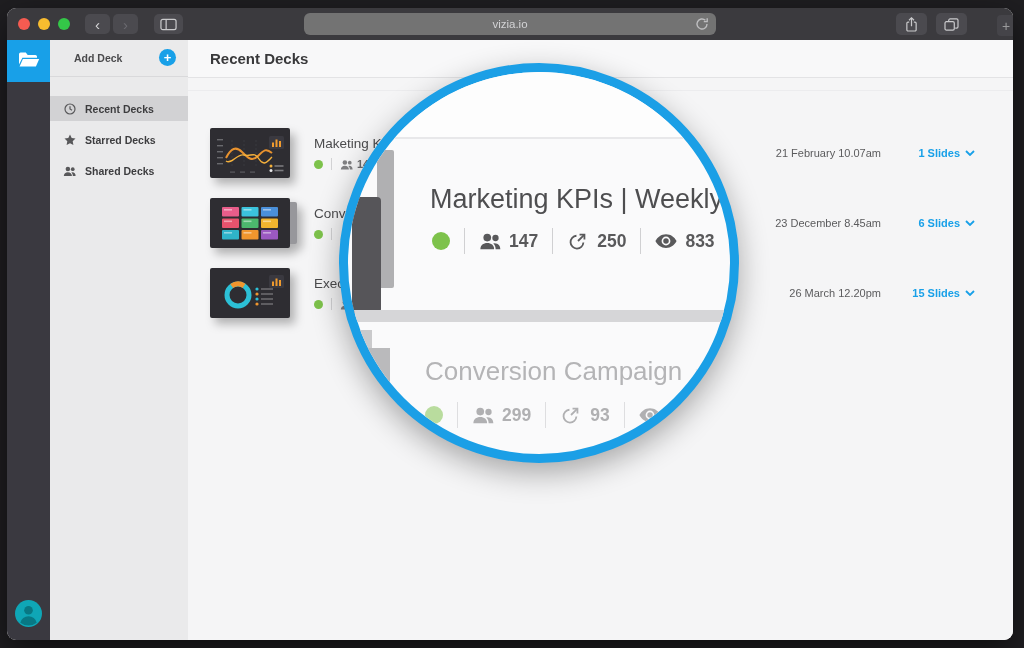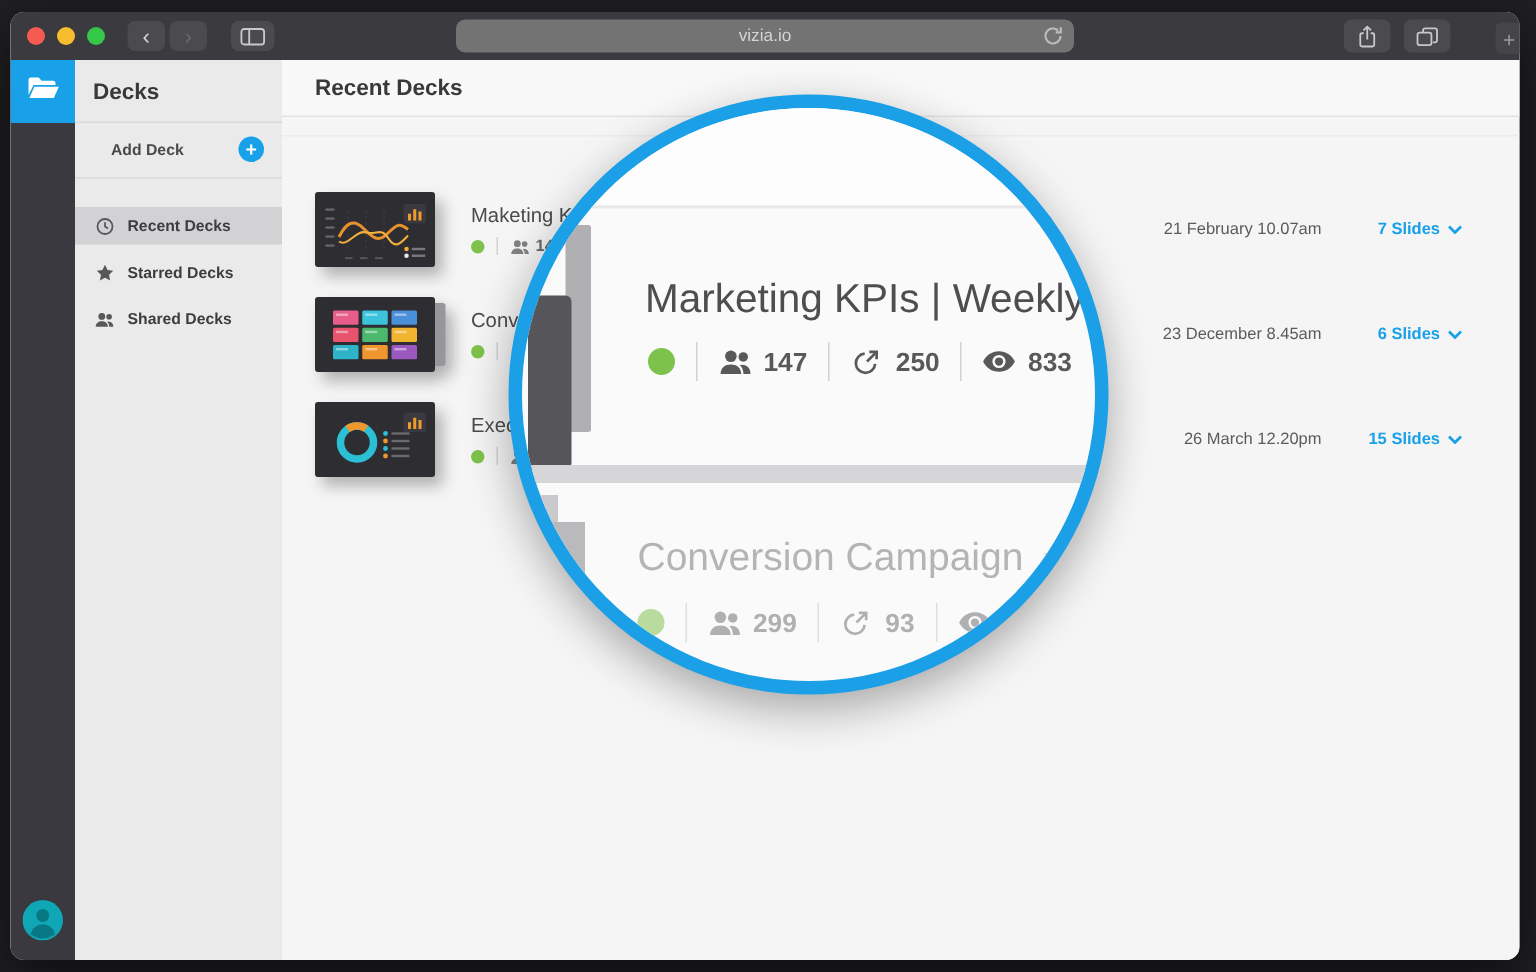--- a/index.html
+++ b/index.html
@@ -168,21 +168,20 @@
       <div class="avatar">
         <svg viewBox="0 0 27 27" width="27" height="27">
           <circle cx="13.5" cy="13.5" r="13.5" fill="#0fa6b6"></circle>
           <circle cx="13.5" cy="10.3" r="4.3" fill="#087884"></circle>
           <path d="M5.3 22.8a8.4 8.4 0 0 1 16.4 0 13.4 13.4 0 0 1-16.4 0z" fill="#087884"></path>
         </svg>
       </div>
     </div>
 
     <div class="sidebar">
-      <div class="sb-title">Decks</div>
       <div class="add-row">
         <span class="add-label">Add Deck</span>
         <button class="add-btn">+</button>
       </div>
       <div class="menu">
         <div class="menu-item selected">
           <span class="mi-icon">
             <svg viewBox="0 0 12 12" width="12" height="12" fill="none" stroke="currentColor" stroke-width="1.2">
               <circle cx="6" cy="6" r="5"></circle>
                 <path d="M6 3.2V6l2 1.3"></path>
@@ -282,21 +281,21 @@
                     <path d="M8 0C4.5 0 1.8 2 .3 5 1.8 8 4.5 10 8 10s6.2-2 7.7-5C14.2 2 11.5 0 8 0zm0 8.2A3.2 3.2 0 1 1 8 1.8a3.2 3.2 0 0 1 0 6.4z"></path>
                     <circle cx="8" cy="5" r="2"></circle>
                   </svg>
                 <span class="num">833</span>
               </span>
             </div>
           </div>
           <div class="right-col">
             <span class="date">21 February 10.07am</span>
             <span class="slides">
-              <span>7 Slides</span>
+              <span>1 Slides</span>
               <svg viewBox="0 0 10 6" fill="none" stroke="currentColor" stroke-width="1.8">
                   <path d="M1 1l4 4 4-4"></path>
                 </svg>
             </span>
           </div>
         </div>
 
         <div class="deck-row">
           <div class="thumb">
             <div class="stack"></div>

